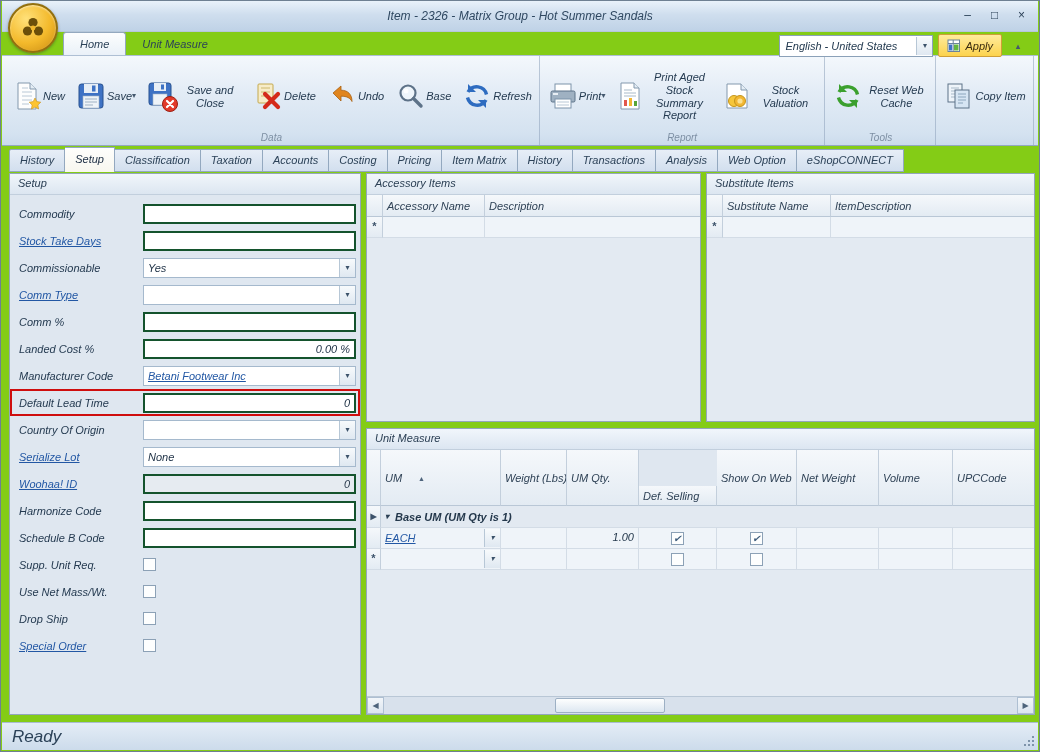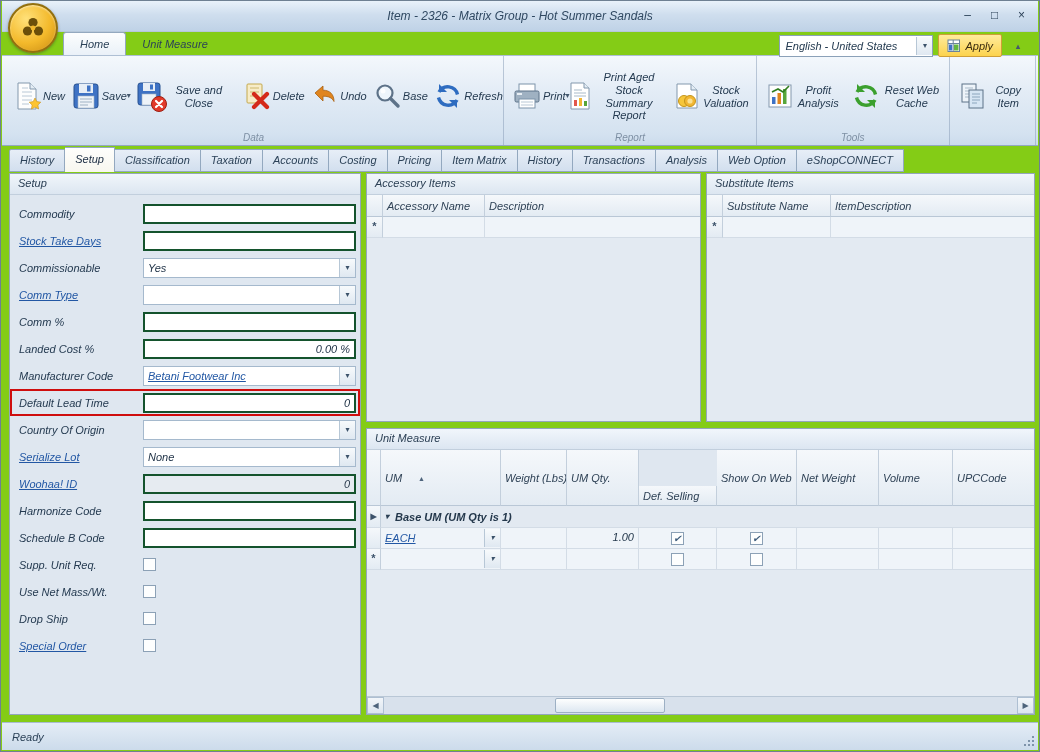--- a/index.html
+++ b/index.html
@@ -85,21 +85,21 @@
   .um-cell .val{flex:1;font-size:11px;font-style:italic;white-space:nowrap;overflow:hidden;}
   .um-cell .val.link{color:#2257a4;text-decoration:underline;cursor:pointer;}
 
   
   .hscroll{flex:0 0 17px;background:#d8e1ec;border-top:1px solid #b9c7d6;display:flex;}
   .scroll-btn{flex:0 0 17px;display:flex;align-items:center;justify-content:center;font-size:8px;color:#4e647c;background:linear-gradient(#f2f6fa,#dce5ef);border:1px solid #aebfd2;cursor:pointer;box-sizing:border-box;}
   .scroll-track{flex:1;position:relative;}
   .scroll-thumb{position:absolute;left:27%;width:17%;top:1px;bottom:1px;background:linear-gradient(#fdfefe,#dde7f1);border:1px solid #9db0c4;border-radius:2px;cursor:grab;}
 
   
-  .statusbar{position:absolute;left:1px;right:1px;bottom:1px;height:27px;background:linear-gradient(#e4edf6,#ccdbeb);border-top:1px solid #a9bcd0;display:flex;align-items:center;padding:0 10px;font-size:11px;font-style:italic;color:#2c4258;}
+  .statusbar{position:absolute;left:1px;right:1px;bottom:1px;height:27px;background:linear-gradient(#e4edf6,#ccdbeb);border-top:1px solid #a9bcd0;display:flex;align-items:center;padding:0 10px;font-size:17px;font-style:italic;color:#2c4258;}
   .grip{position:absolute;right:4px;bottom:4px;width:12px;height:12px;}
   .grip::after{content:"";position:absolute;right:0;bottom:0;width:2px;height:2px;background:#7d93aa;box-shadow:-4px 0 0 #7d93aa,-8px 0 0 #7d93aa,0 -4px 0 #7d93aa,-4px -4px 0 #7d93aa,0 -8px 0 #7d93aa;}
 </style>
 </head>
 <body>
 
 <div class="window">
 
   <div class="titlebar">
     <span class="window-title">Item - 2326 - Matrix Group - Hot Summer Sandals</span>
@@ -261,32 +261,20 @@
                 <circle cx="19" cy="21" r="2.6" fill="#fbe08e"></circle>
               </svg>
             </span>
             <div class="lbl">Stock Valuation</div>
           </div>
         </div>
         <div class="group-label">Report</div>
       </div>
       <div class="ribbon-group">
         <div class="group-buttons">
-          <div class="ribbon-btn">
-            <span class="icon">
-              <svg viewBox="0 0 32 32">
-                <rect x="5" y="5" width="22" height="22" fill="#fdfdfd" stroke="#8398ad"></rect>
-                <rect x="8" y="17" width="3.5" height="7" fill="#3e72c4"></rect>
-                <rect x="13.5" y="13" width="3.5" height="11" fill="#e0851f"></rect>
-                <rect x="19" y="9" width="3.5" height="15" fill="#57a639"></rect>
-                <path d="M8 12l6-3 5 3 6-6" fill="none" stroke="#2f7d1e" stroke-width="1.6"></path>
-              </svg>
-            </span>
-            <div class="lbl">Profit Analysis</div>
-          </div>
           <div class="ribbon-btn">
             <span class="icon">
               <svg viewBox="0 0 32 32">
                 <path d="M25.5 14.5A10 10 0 0 0 7 12" fill="none" stroke="#3ba02e" stroke-width="3.4"></path>
                 <path d="M7 4v8h8z" fill="#3ba02e"></path>
                 <path d="M6.5 17.5A10 10 0 0 0 25 20" fill="none" stroke="#3ba02e" stroke-width="3.4"></path>
                 <path d="M25 28v-8h-8z" fill="#3ba02e"></path>
               </svg>
             </span>
             <div class="lbl">Reset Web Cache</div>

